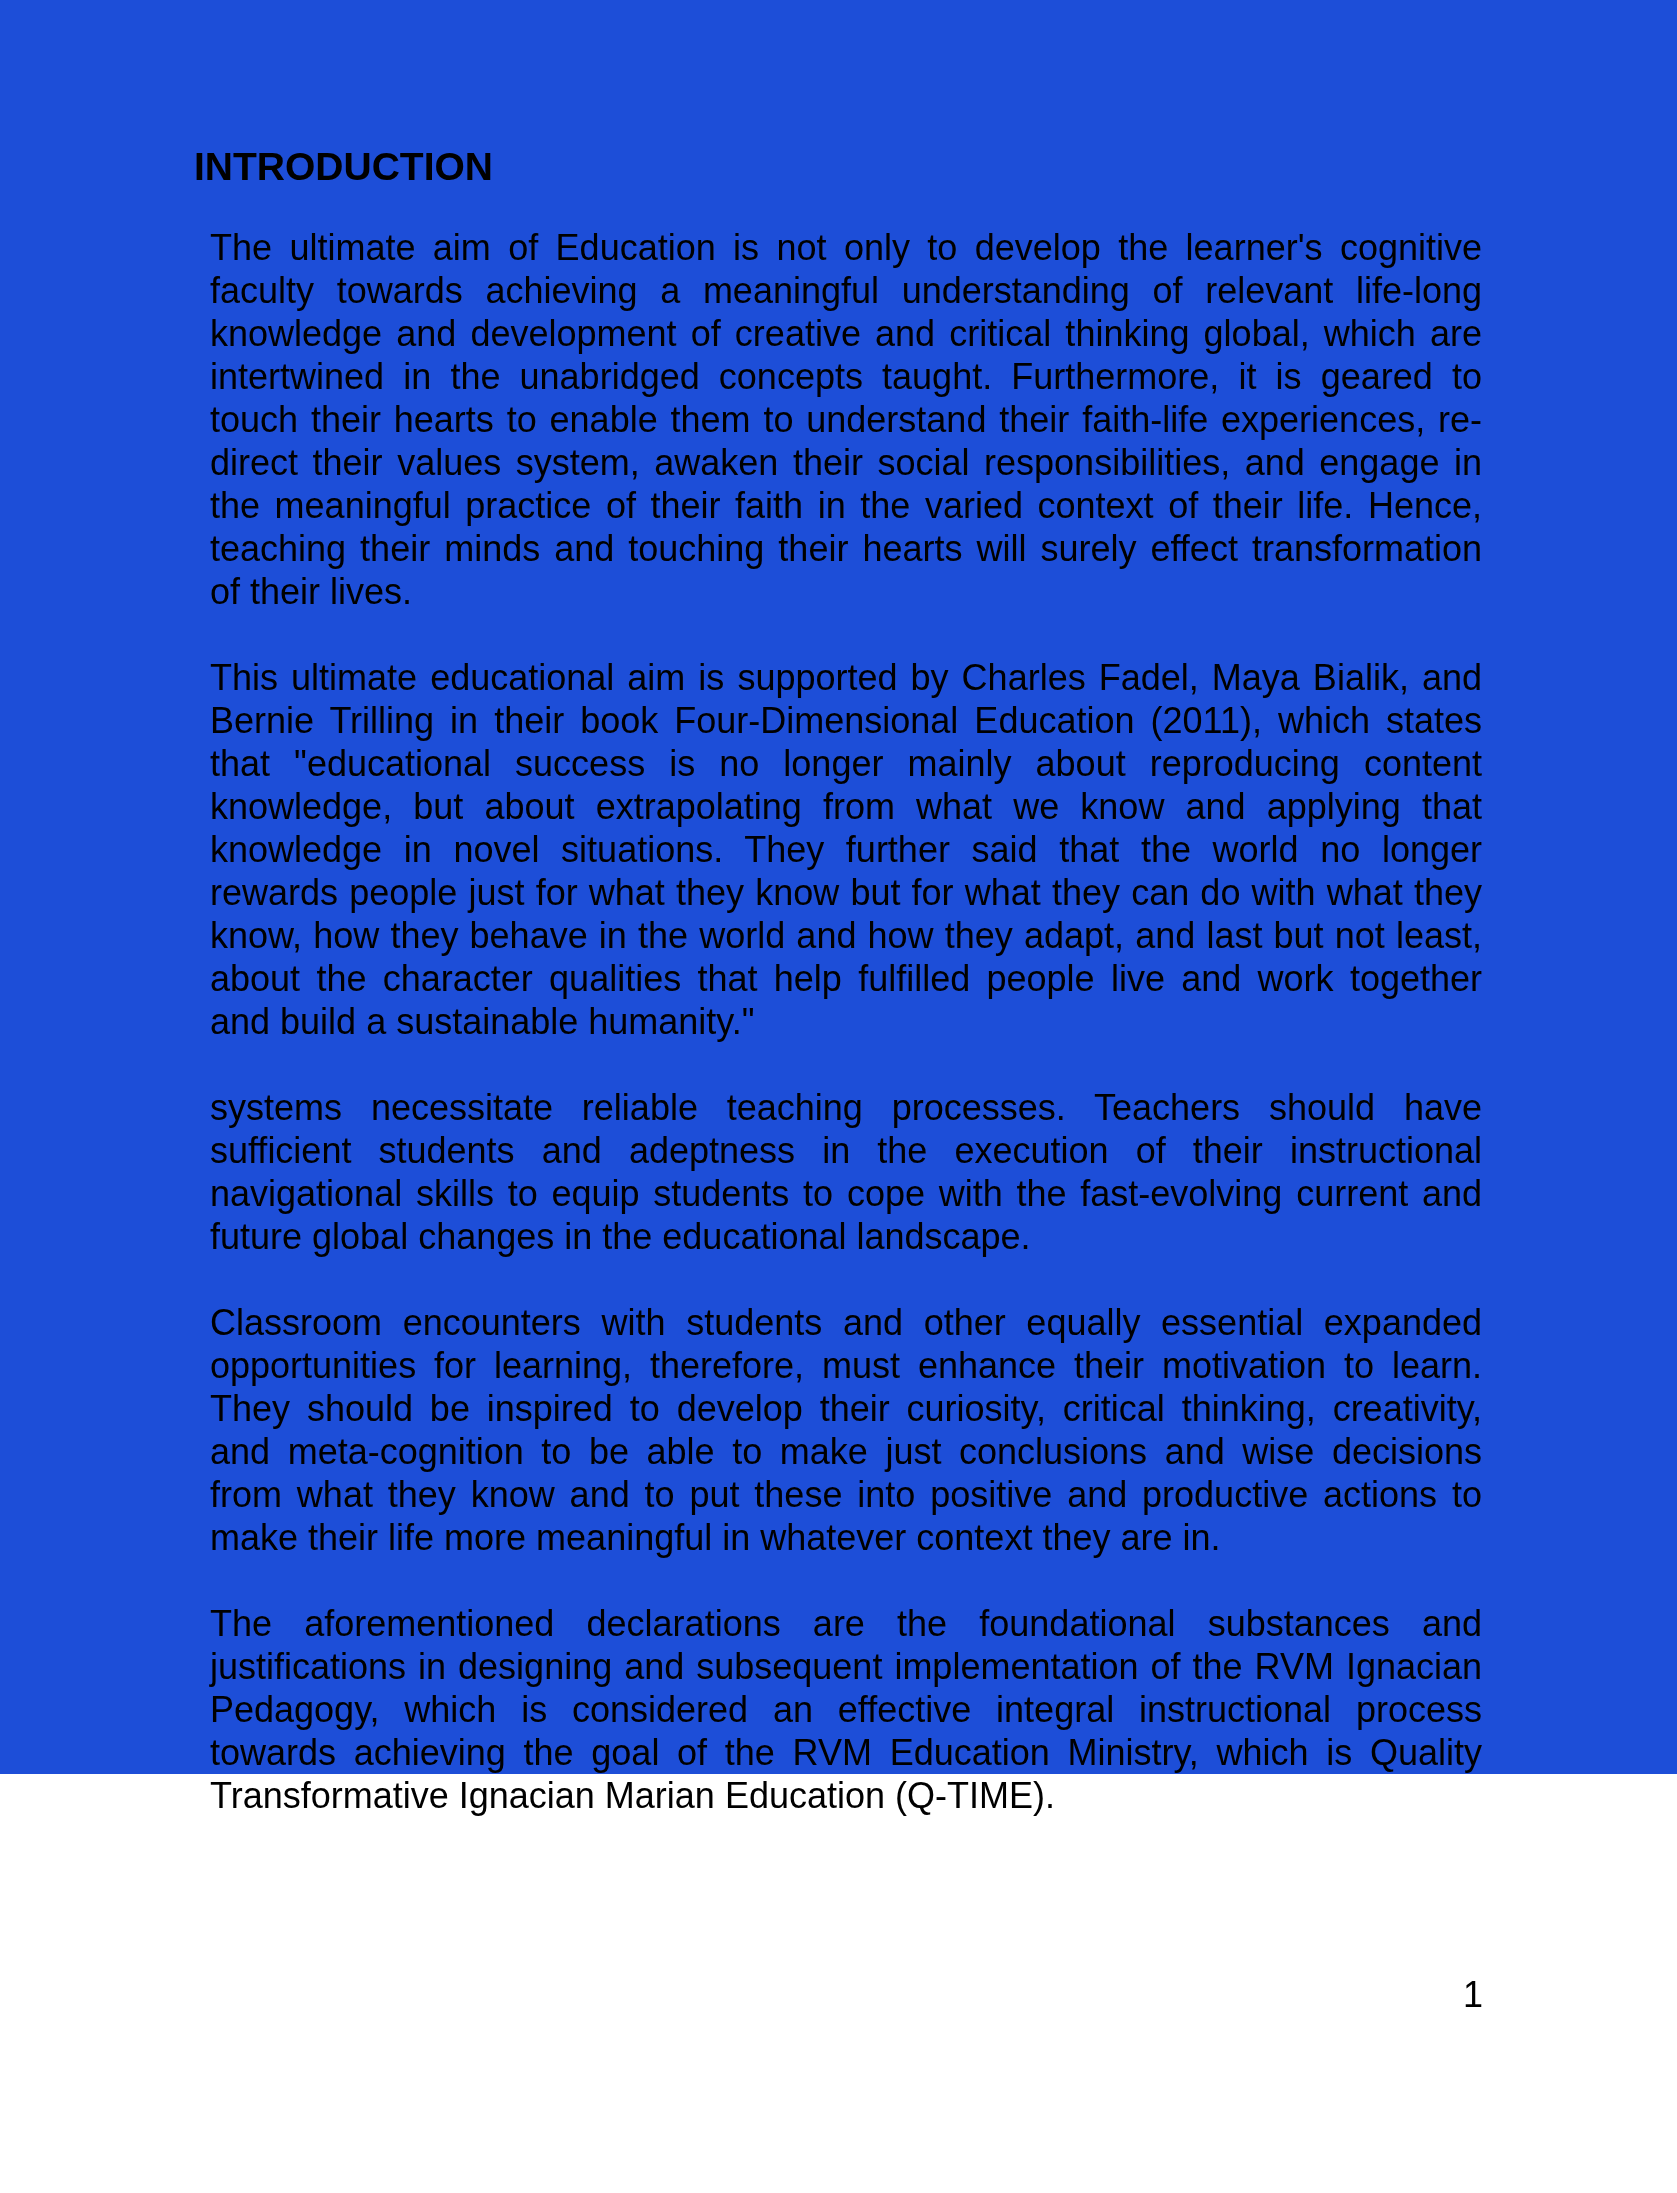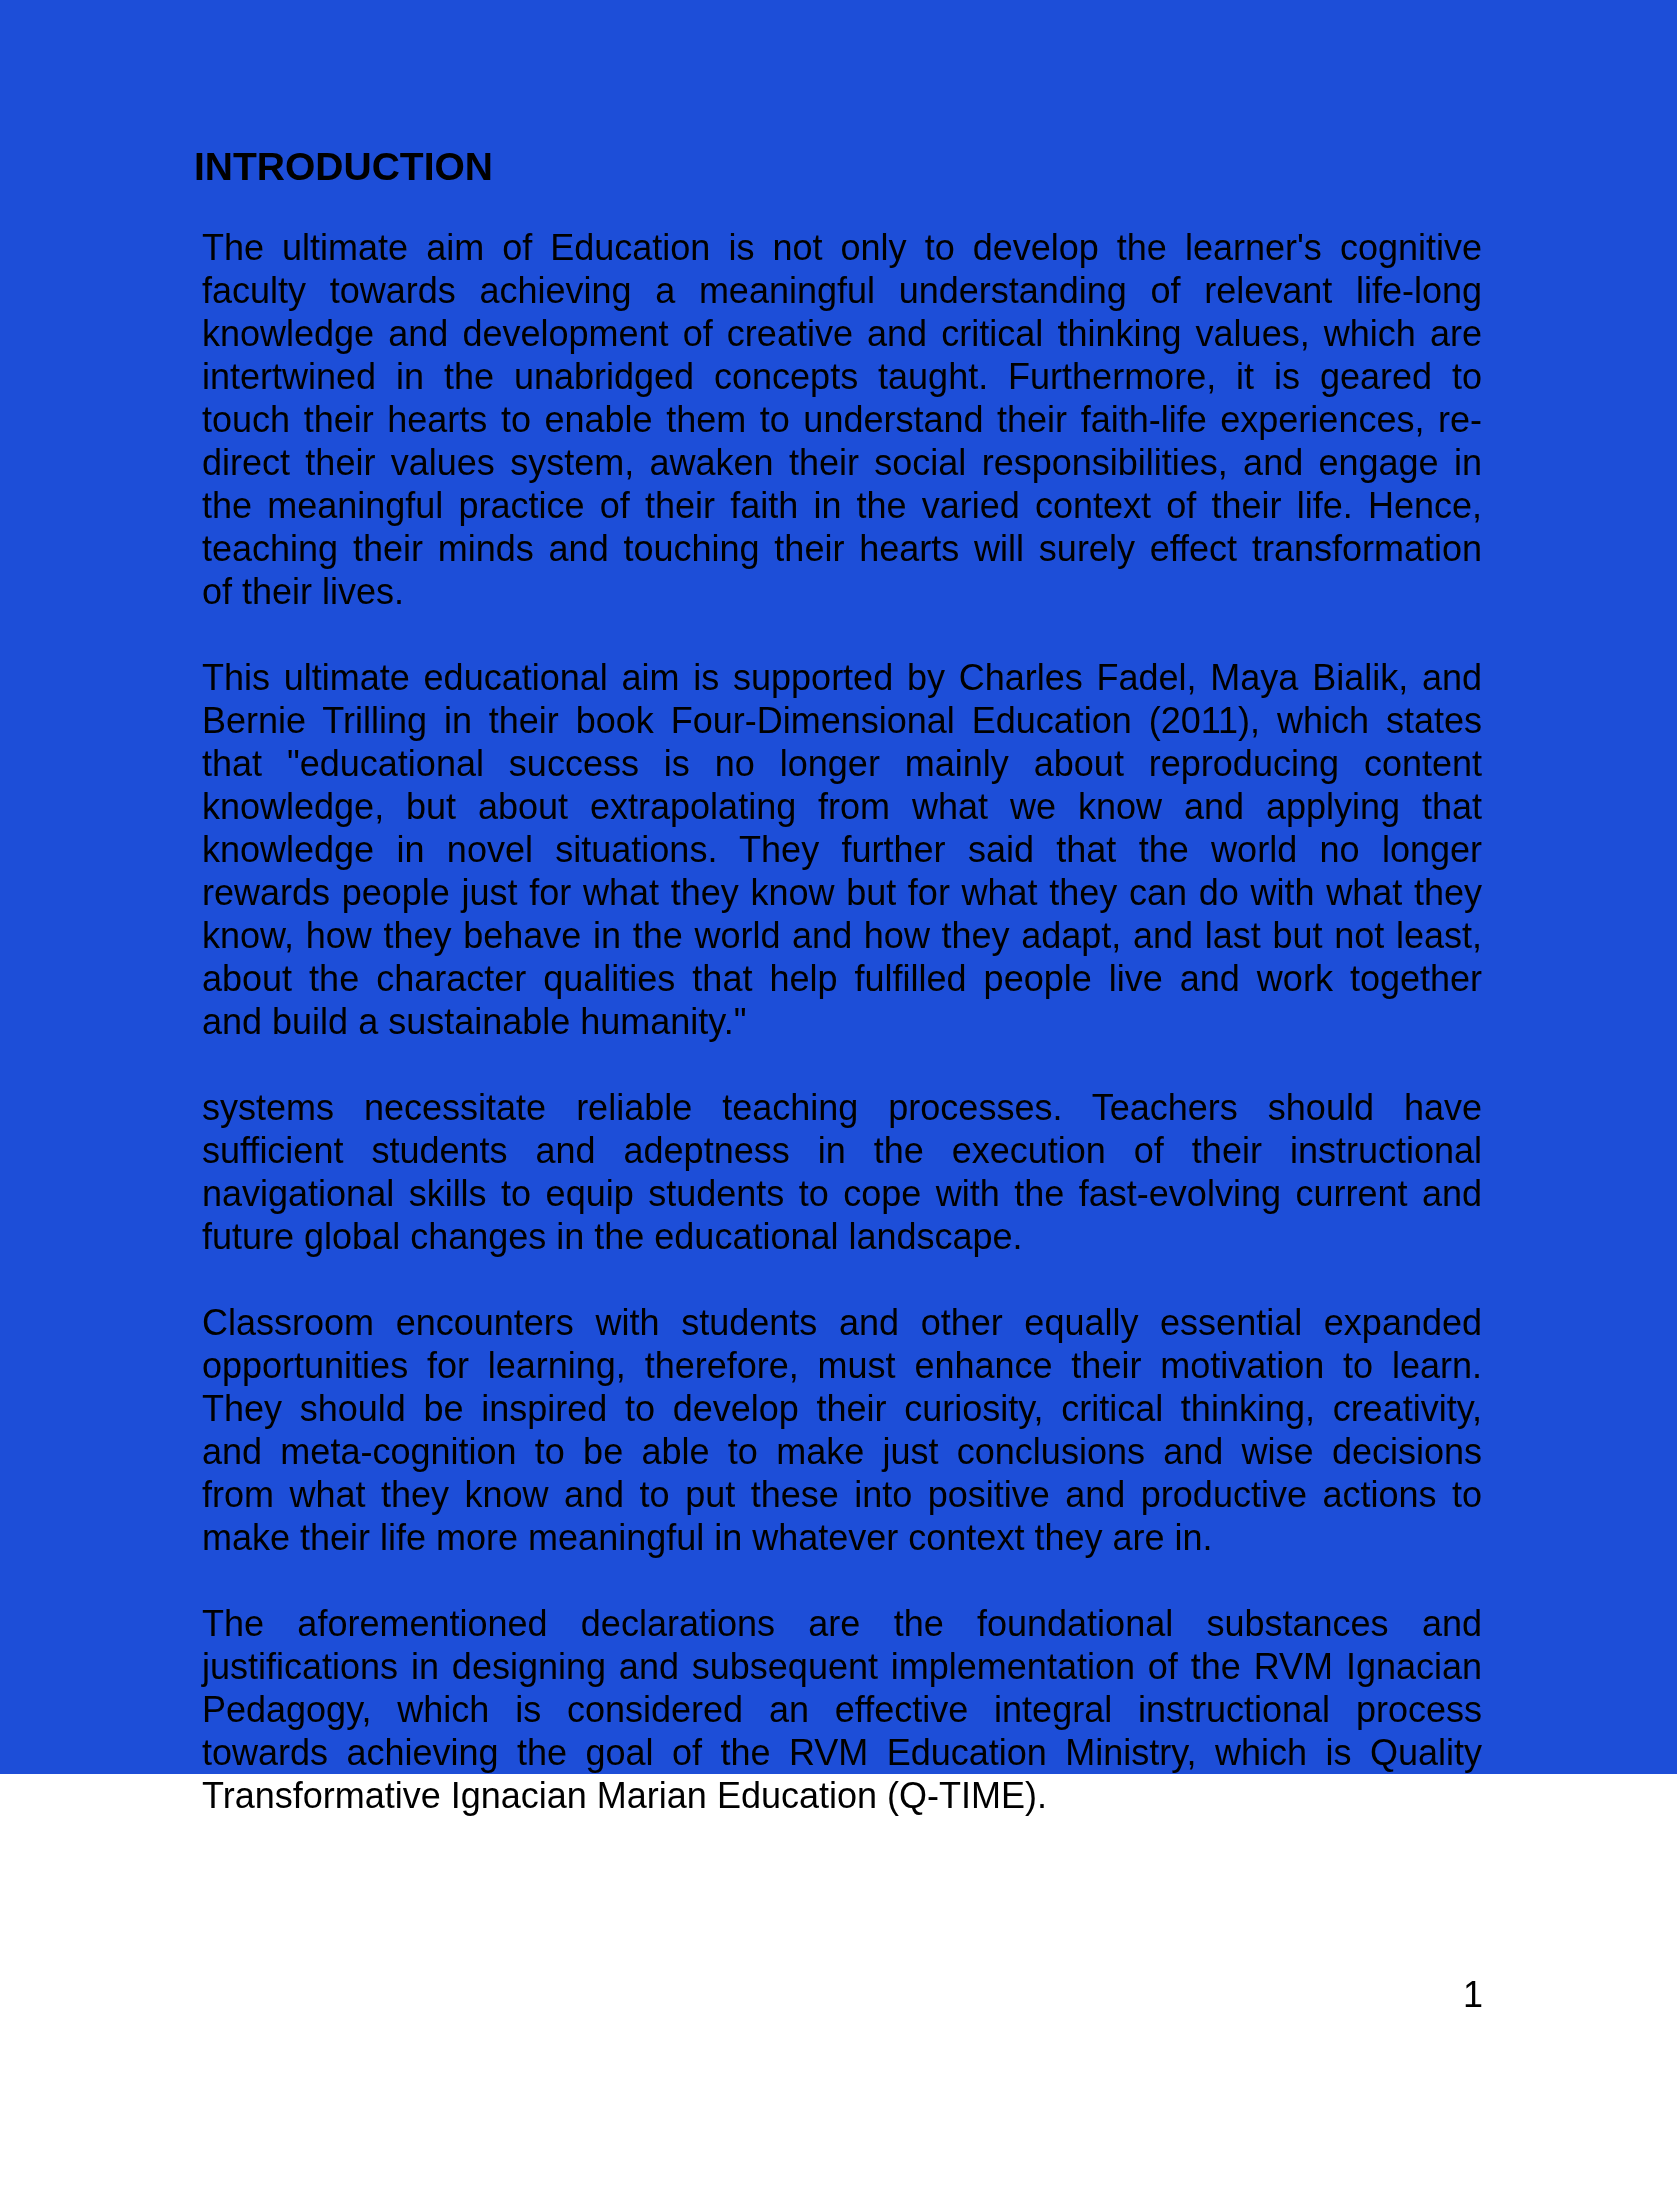--- a/index.html
+++ b/index.html
@@ -37,21 +37,21 @@
   .body-text {
     position: absolute;
     left: 194px;
     top: 226px;
     width: 1288px;
     font-family: "Liberation Sans", sans-serif;
     font-size: 36px;
     line-height: 43px;
   }
   .para {
-    margin: 0 0 43px 8px;
+    margin: 0 0 43px 16px;
   }
   .line {
     display: block;
     height: 43px;
     white-space: nowrap;
     text-align: justify;
     text-align-last: justify;
     overflow: visible;
   }
   .line.last {
@@ -72,21 +72,21 @@
 
 <div class="page">
 
   <h1 class="heading">INTRODUCTION</h1>
 
   <div class="body-text">
 
     <p class="para">
       <span class="line">The ultimate aim of Education is not only to develop the learner's cognitive</span>
       <span class="line">faculty towards achieving a meaningful understanding of relevant life-long</span>
-      <span class="line">knowledge and development of creative and critical thinking values, which are</span>
+      <span class="line">knowledge and development of creative and critical thinking global, which are</span>
       <span class="line">intertwined in the unabridged concepts taught. Furthermore, it is geared to</span>
       <span class="line">touch their hearts to enable them to understand their faith-life experiences, re-</span>
       <span class="line">direct their values system, awaken their social responsibilities, and engage in</span>
       <span class="line">the meaningful practice of their faith in the varied context of their life. Hence,</span>
       <span class="line">teaching their minds and touching their hearts will surely effect transformation</span>
       <span class="line last">of their lives.</span>
     </p>
 
     <p class="para">
       <span class="line">This ultimate educational aim is supported by Charles Fadel, Maya Bialik, and</span>

